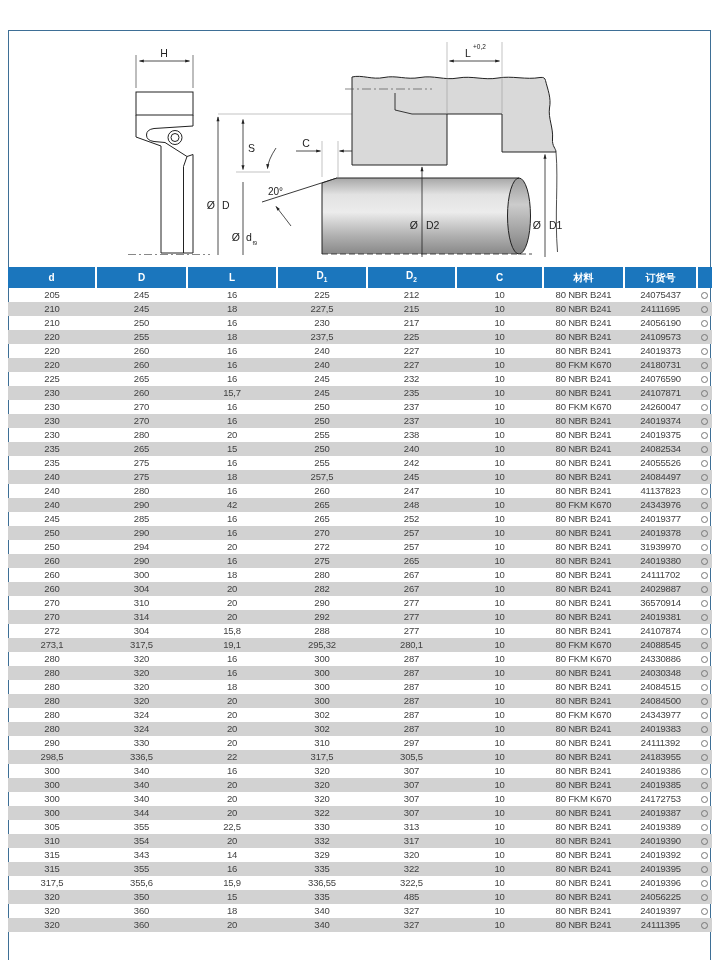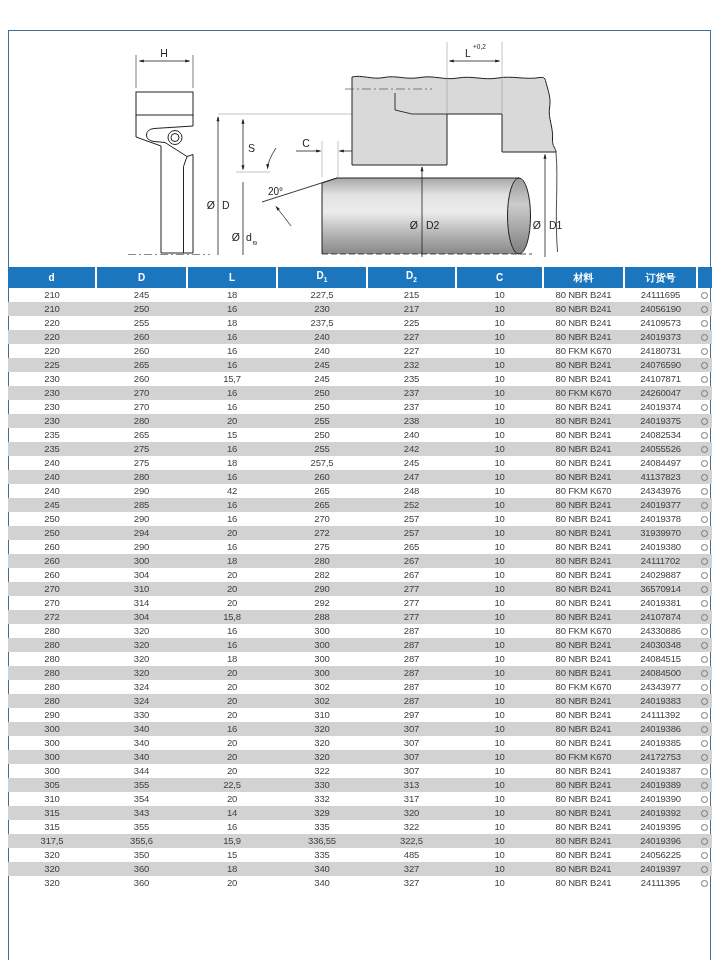--- a/index.html
+++ b/index.html
@@ -159,20 +159,31 @@
           <th>D<sub>1</sub></th>
           <th>D<sub>2</sub></th>
           <th>C</th>
           <th>材料</th>
           <th>订货号</th>
           <th></th>
         </tr>
     </thead>
     <tbody>
         <tr>
+          <td>205</td>
+          <td>245</td>
+          <td>16</td>
+          <td>225</td>
+          <td>212</td>
+          <td>10</td>
+          <td>80 NBR B241</td>
+          <td>24075437</td>
+          <td><span class="circ" title="○"></span></td>
+        </tr>
+        <tr>
           <td>210</td>
           <td>245</td>
           <td>18</td>
           <td>227,5</td>
           <td>215</td>
           <td>10</td>
           <td>80 NBR B241</td>
           <td>24111695</td>
           <td><span class="circ" title="○"></span></td>
         </tr>
@@ -423,20 +434,31 @@
           <td>304</td>
           <td>15,8</td>
           <td>288</td>
           <td>277</td>
           <td>10</td>
           <td>80 NBR B241</td>
           <td>24107874</td>
           <td><span class="circ" title="○"></span></td>
         </tr>
         <tr>
+          <td>273,1</td>
+          <td>317,5</td>
+          <td>19,1</td>
+          <td>295,32</td>
+          <td>280,1</td>
+          <td>10</td>
+          <td>80 FKM K670</td>
+          <td>24088545</td>
+          <td><span class="circ" title="○"></span></td>
+        </tr>
+        <tr>
           <td>280</td>
           <td>320</td>
           <td>16</td>
           <td>300</td>
           <td>287</td>
           <td>10</td>
           <td>80 FKM K670</td>
           <td>24330886</td>
           <td><span class="circ" title="○"></span></td>
         </tr>
@@ -497,20 +519,31 @@
         </tr>
         <tr>
           <td>290</td>
           <td>330</td>
           <td>20</td>
           <td>310</td>
           <td>297</td>
           <td>10</td>
           <td>80 NBR B241</td>
           <td>24111392</td>
+          <td><span class="circ" title="○"></span></td>
+        </tr>
+        <tr>
+          <td>298,5</td>
+          <td>336,5</td>
+          <td>22</td>
+          <td>317,5</td>
+          <td>305,5</td>
+          <td>10</td>
+          <td>80 NBR B241</td>
+          <td>24183955</td>
           <td><span class="circ" title="○"></span></td>
         </tr>
         <tr>
           <td>300</td>
           <td>340</td>
           <td>16</td>
           <td>320</td>
           <td>307</td>
           <td>10</td>
           <td>80 NBR B241</td>

